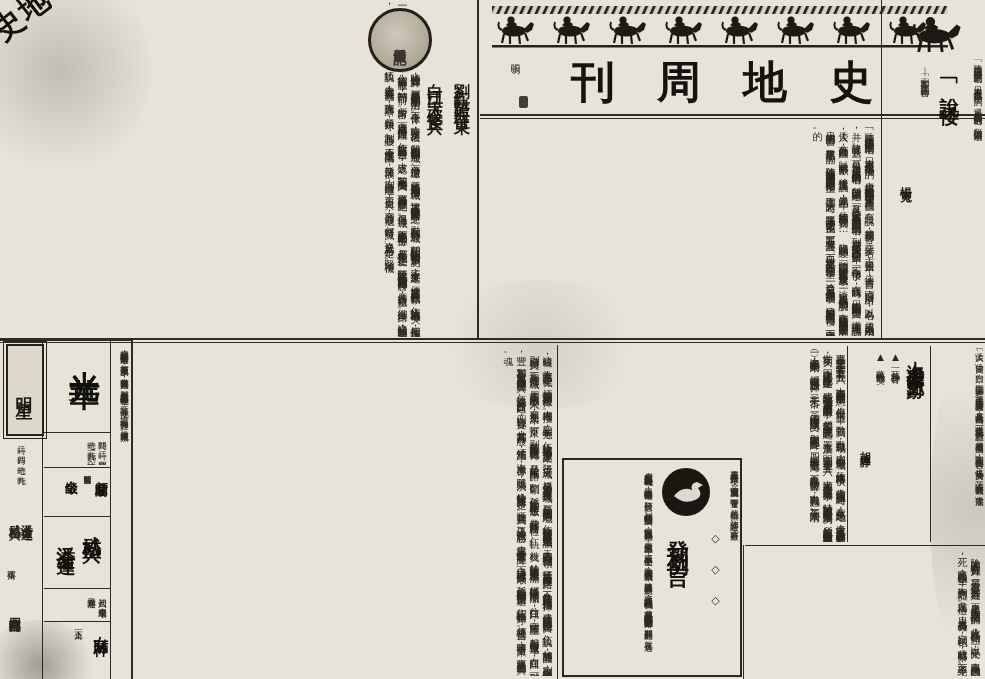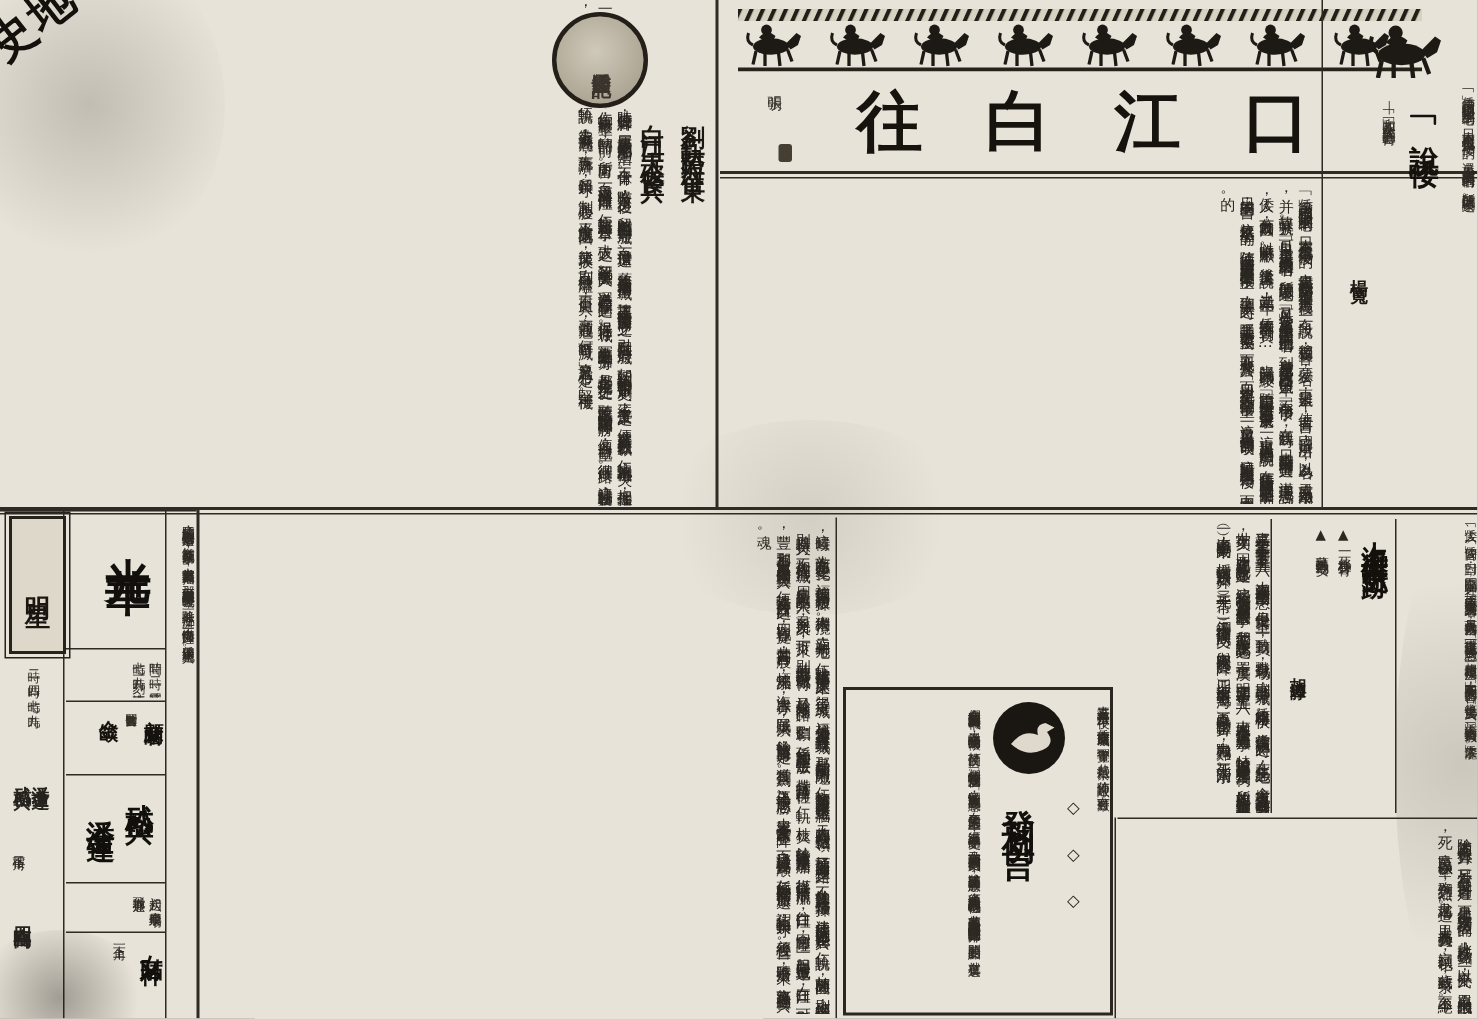--- a/index.html
+++ b/index.html
@@ -103,21 +103,21 @@
         <use href="#horse" x="62" y="2"></use>
         <use href="#horse" x="118" y="2"></use>
       <use href="#horse" x="174" y="2"></use>
         <use href="#horse" x="230" y="2"></use>
         <use href="#horse" x="286" y="2"></use>
       <use href="#horse" x="342" y="2"></use>
         <use href="#horse" x="398" y="2"></use>
     </svg>
   </div>
 
-  <div class="masthead-title">往白江口</div>
+  <div class="masthead-title">刊周地史</div>
   <div class="vtext signature" style="left:506px;top:56px;width:16px;height:40px;">張明</div>
   <div class="sig-seal"></div>
 
   <div class="rule" style="left:480px;top:114px;width:505px;height:2px;"></div>
   <div class="rule" style="left:480px;top:118px;width:505px;height:1px;"></div>
 
   <div class="rule" style="left:881px;top:0;width:1px;height:338px;"></div>
 
   <div style="position:absolute;left:908px;top:6px;width:58px;height:46px;">
     <svg width="58" height="46" viewBox="0 0 44 35">

